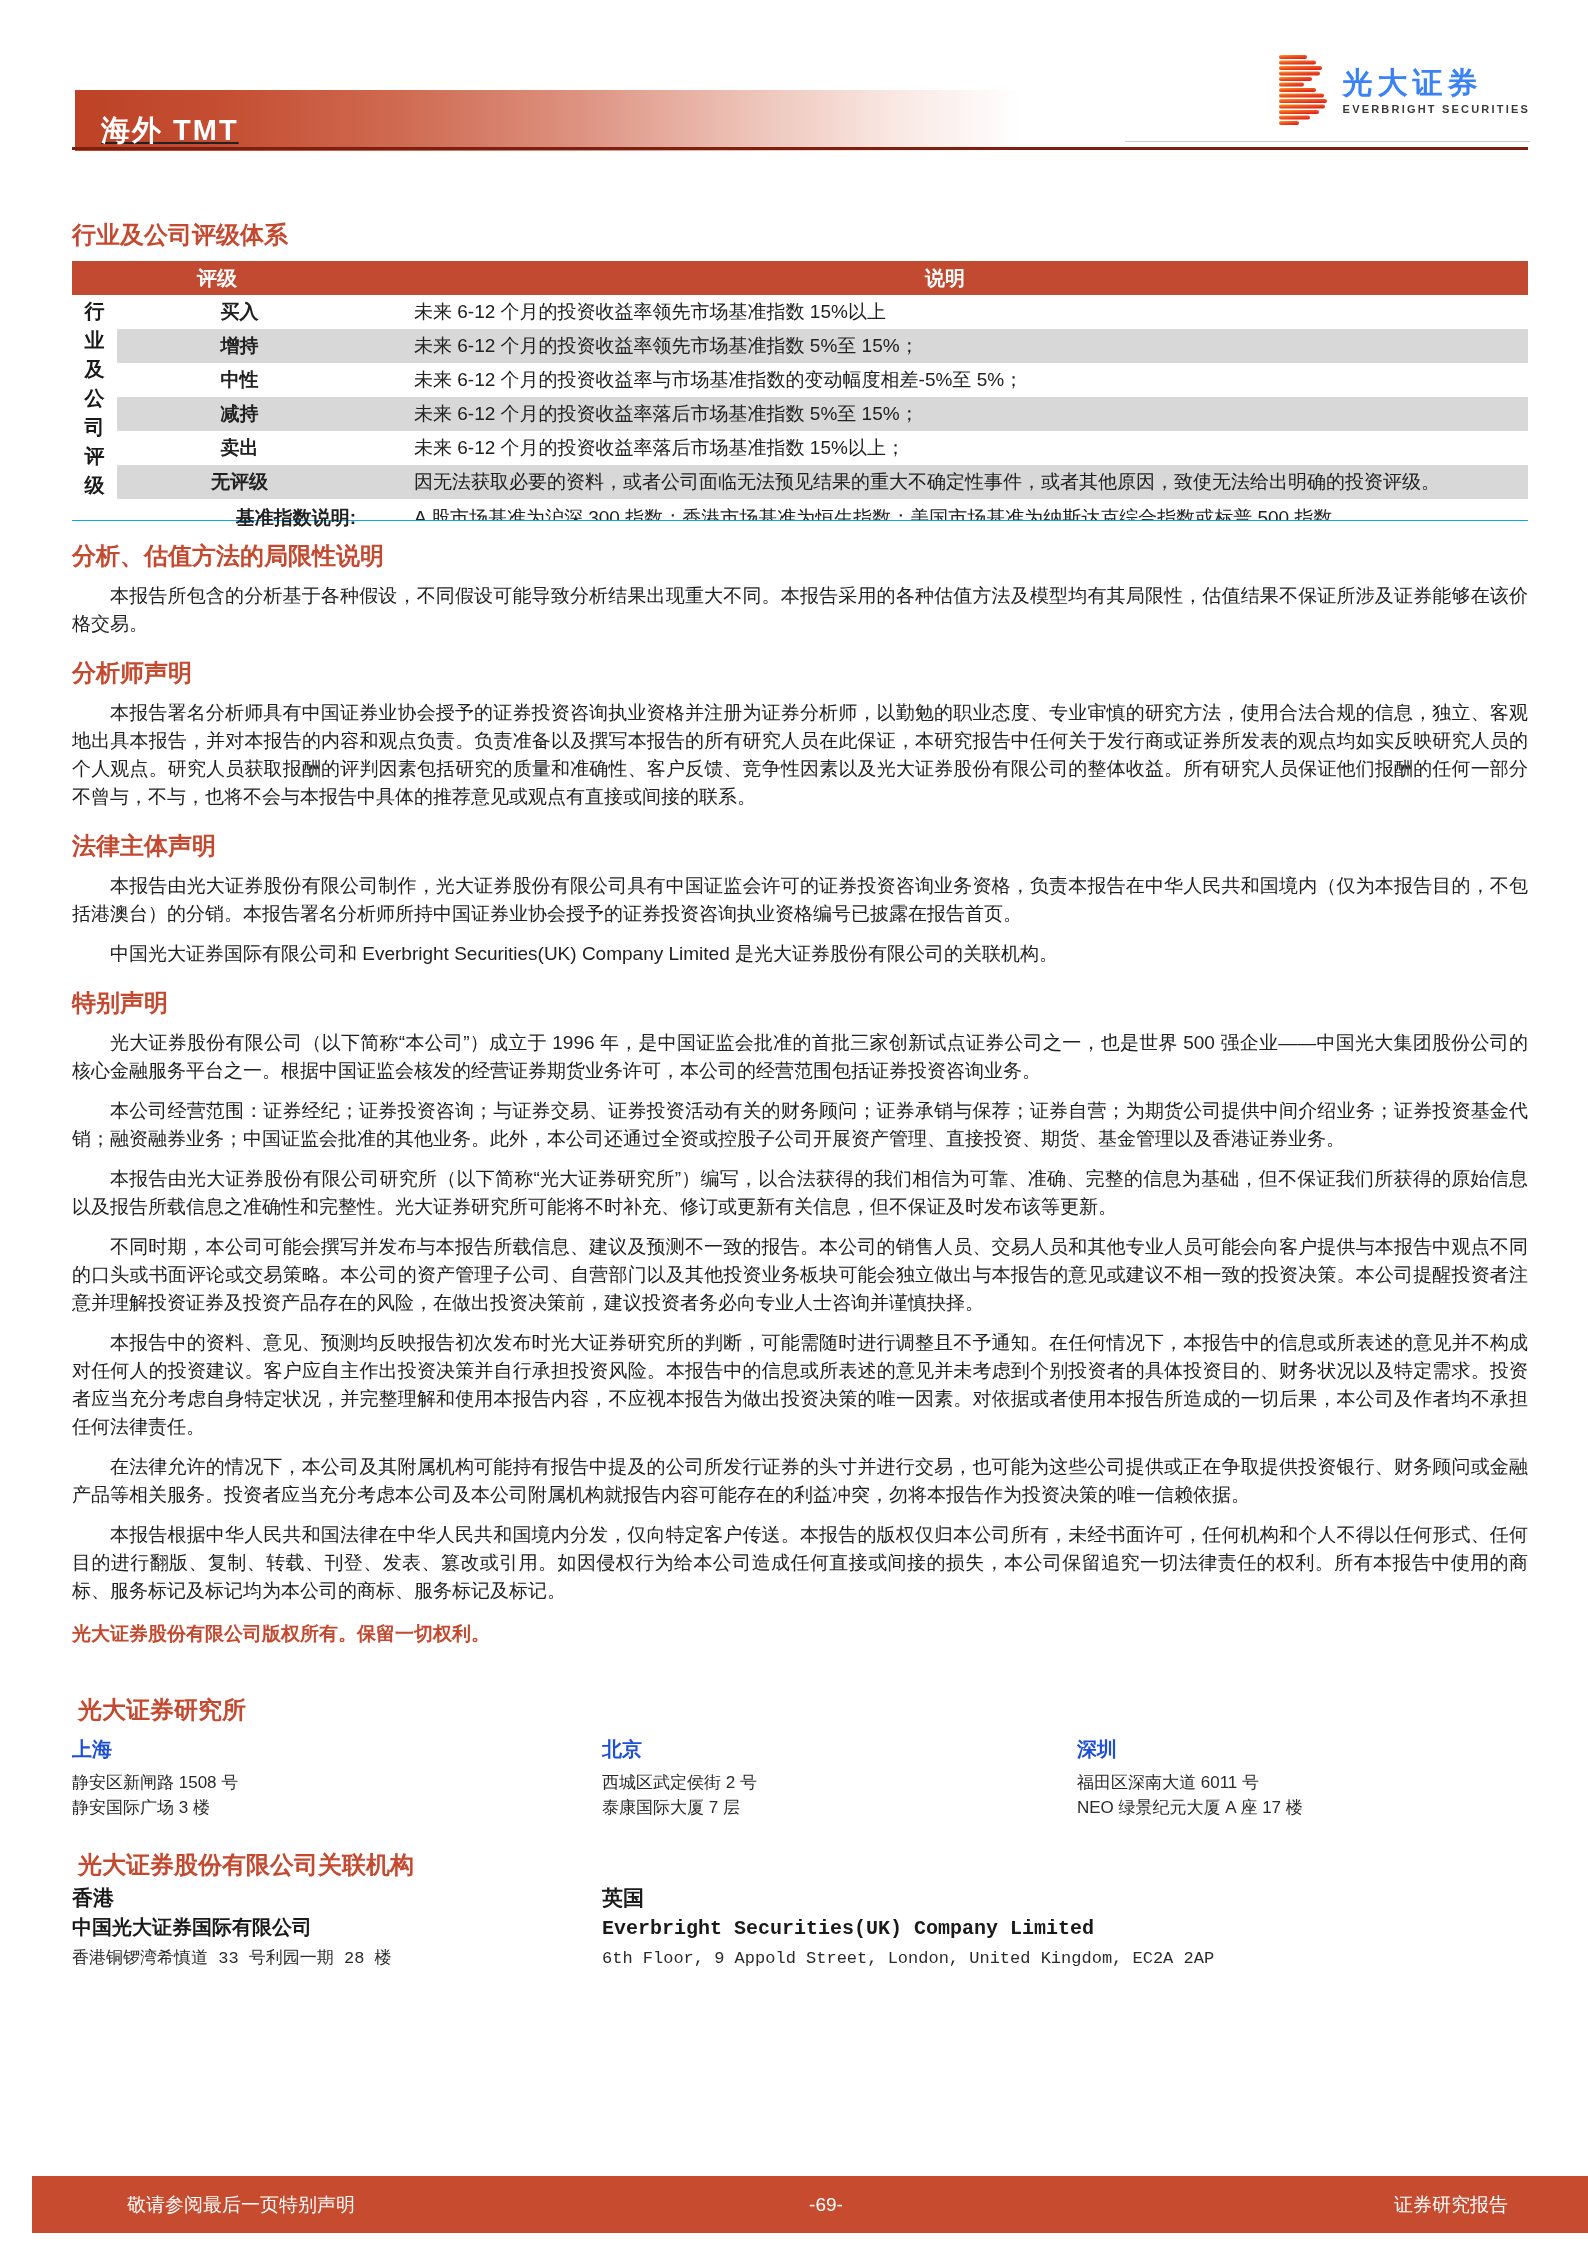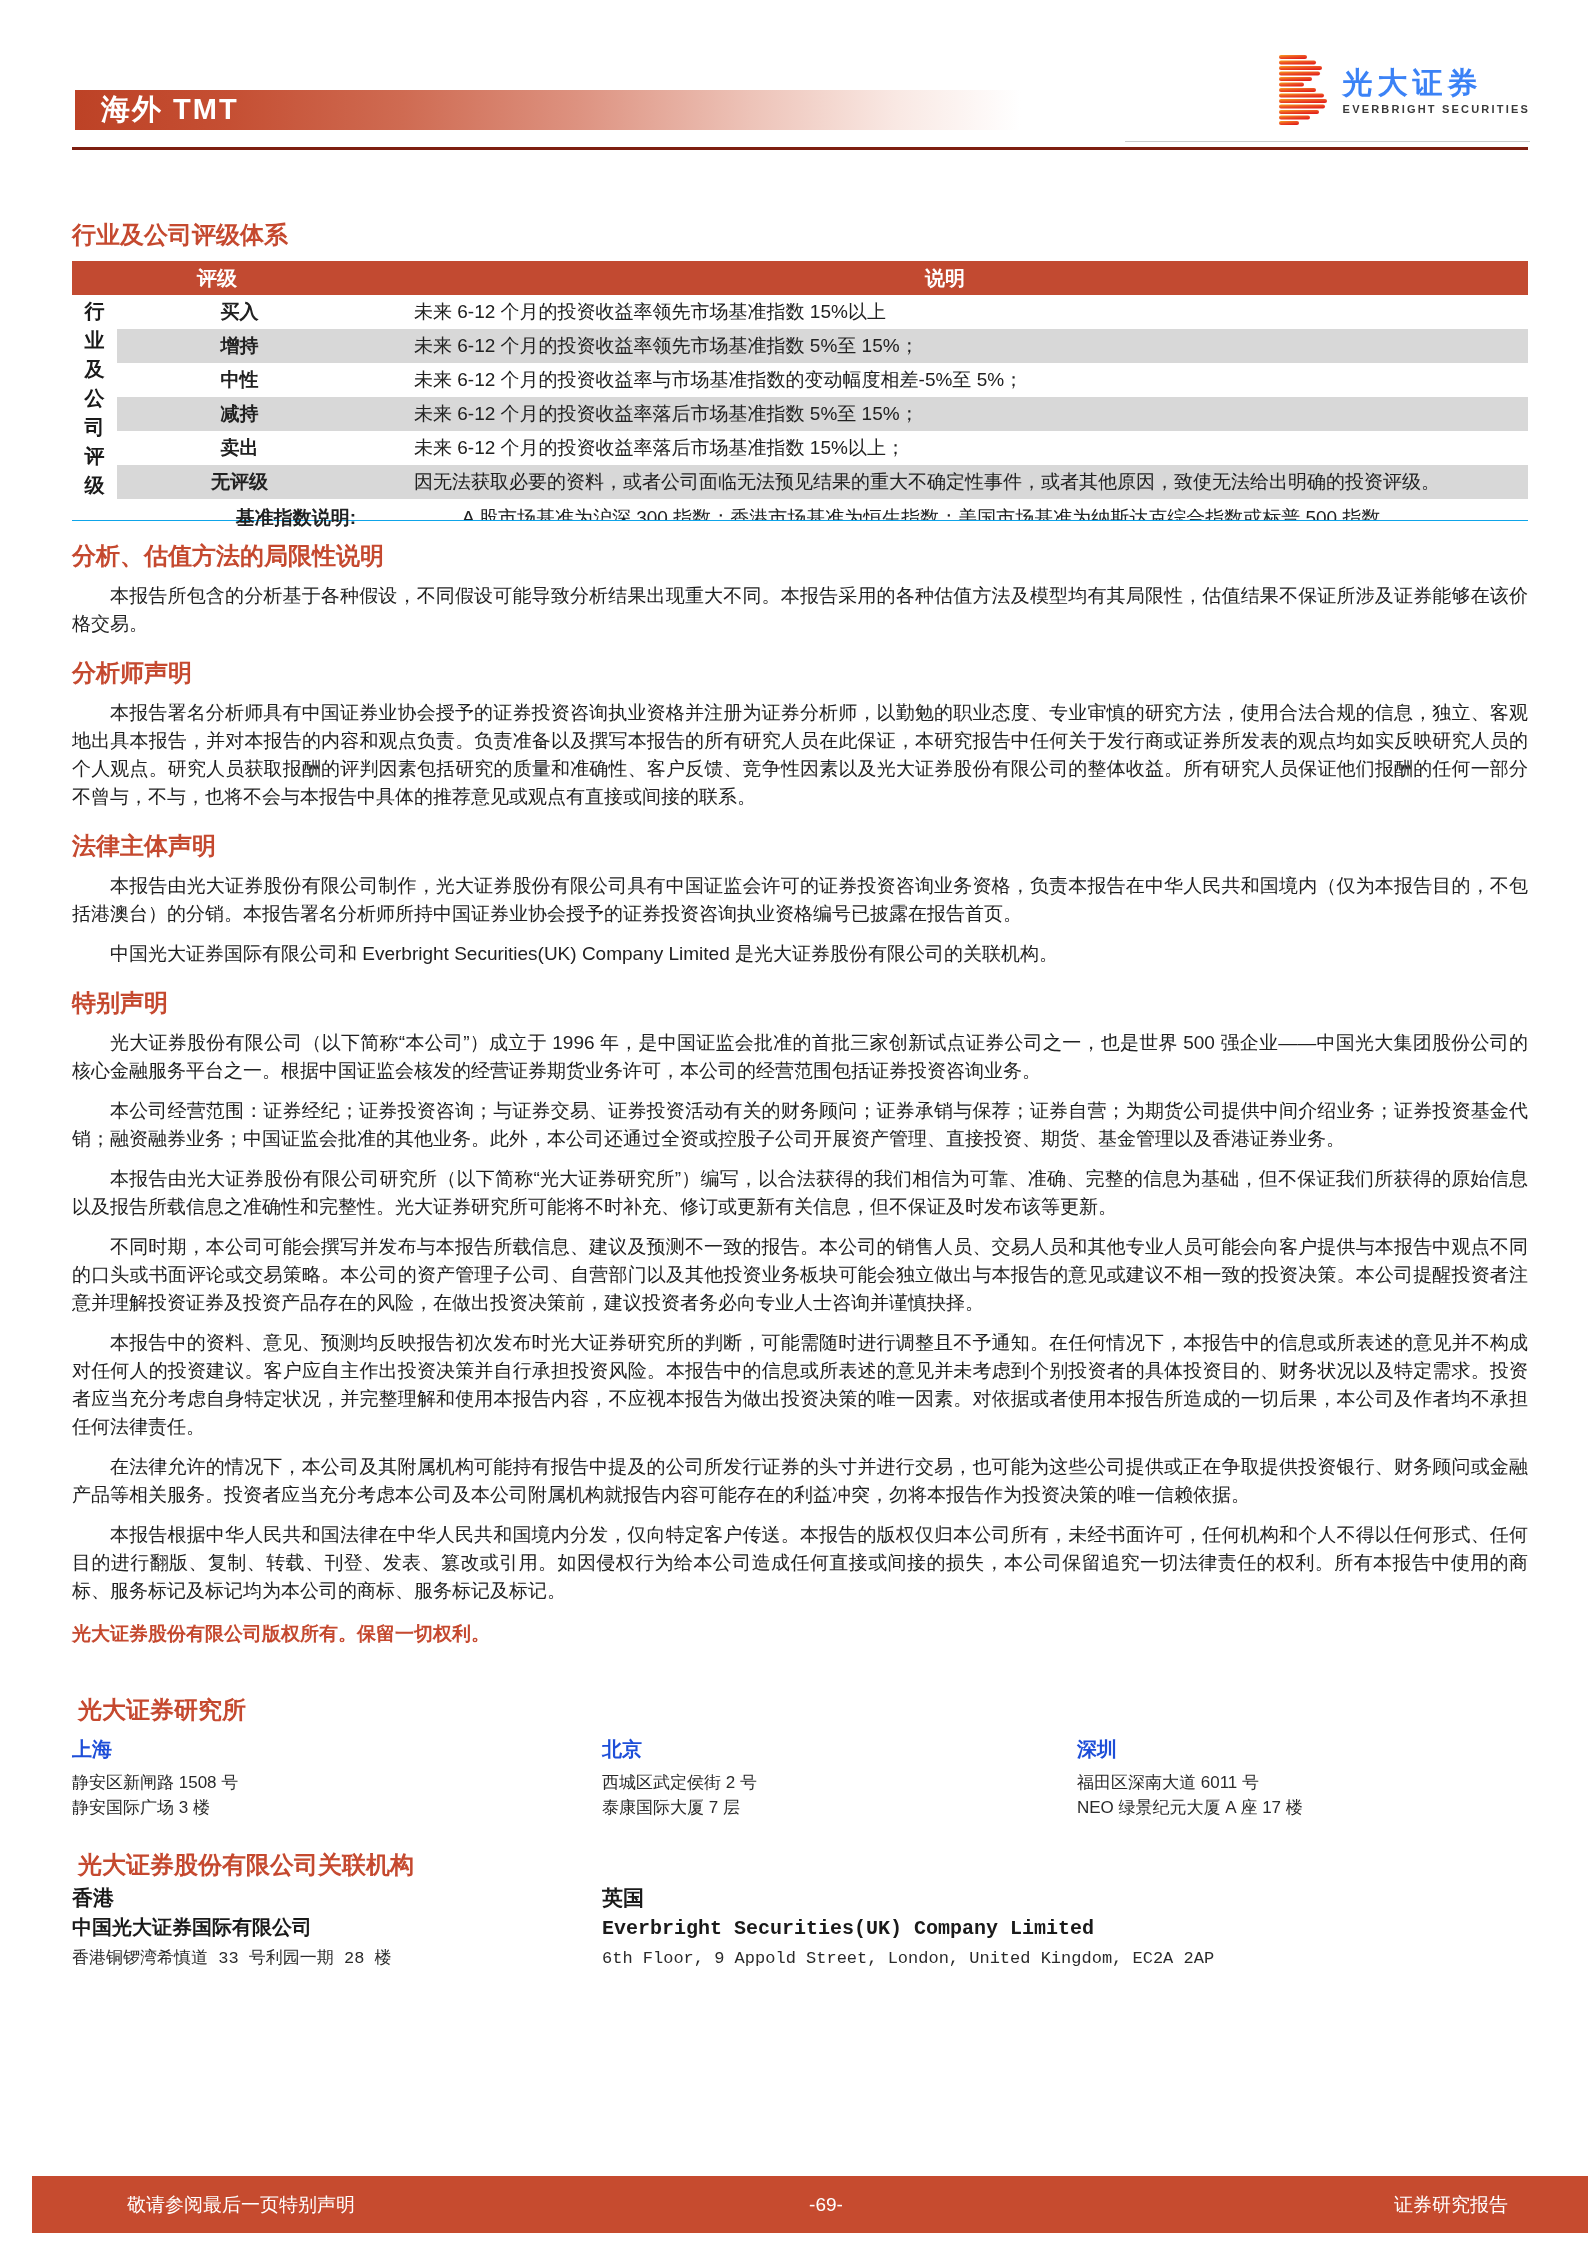--- a/index.html
+++ b/index.html
@@ -3,23 +3,23 @@
 <meta charset="utf-8">
 <style>
   * { margin:0; padding:0; box-sizing:border-box; }
   html,body { background:#ffffff; }
   .page {
     position:relative; width:1588px; height:2245px; background:#fff; overflow:hidden;
     font-family:"Liberation Sans","DejaVu Sans",sans-serif; color:#212121;
   }
   
   .banner {
-    position:absolute; left:75px; top:90px; width:965px; height:40px;
+    position:absolute; left:75px; top:90px; width:965px; height:61px;
     background:linear-gradient(90deg,#bd4226 0%,#c54f33 16%,#cf6b52 34%,#dd9280 52%,#edc3b8 70%,#f9e8e3 85%,#ffffff 98%);
-    display:flex; align-items:flex-end;
+    display:flex; align-items:flex-end;text-decoration:underline;
   }
   .banner-title { color:#ffffff; font-size:29px; font-weight:bold; padding-left:26px; letter-spacing:2px; }
   .logo-block {
     position:absolute; top:50px; right:58px; width:405px; height:92px;
     display:flex; align-items:center; justify-content:flex-end; gap:14px;
     border-bottom:1px solid #c9c9c9; padding-bottom:10px;
   }
   .logo-text { display:flex; flex-direction:column; }
   .logo-cn { font-size:30px; font-weight:bold; color:#3b82f6; letter-spacing:5px; line-height:34px; }
   .logo-en { font-size:11px; font-weight:bold; color:#3a3a3a; letter-spacing:2.2px; margin-top:3px; }
@@ -37,21 +37,21 @@
   .tbody-wrap { display:flex; }
   .side-col {
     flex:0 0 45px; font-size:20px; font-weight:bold; line-height:29px; text-align:center;
     word-break:break-all; padding:2px 12px 0; color:#1a1a1a;
   }
   .rows { flex:1; }
   .trow { display:flex; height:34px; line-height:34px; font-size:19px; white-space:nowrap; }
   .trow.alt { background:#d8d8d8; }
   .td-rating { flex:0 0 245px; text-align:center; font-weight:bold; }
   .td-desc { flex:1; padding-left:52px; overflow:hidden; }
-  .bm-row { display:flex; height:20px; line-height:36px; font-size:19px; white-space:nowrap;gap:48px; }
+  .bm-row { display:flex; height:20px; line-height:36px; font-size:19px; white-space:nowrap; }
   .bm-label { flex:0 0 290px; text-align:right; font-weight:bold; padding-right:6px; }
   .bm-desc { flex:1; padding-left:52px; overflow:hidden; }
   
   .copyright { color:#c5492f; font-weight:bold; font-size:19px; margin:16px 0 0; }
   
   h2.inst { color:#c5492f; font-size:24px; font-weight:bold; line-height:29px; margin:48px 0 10px 6px; }
   h2.aff  { margin:30px 0 6px 6px; }
   .office-grid { display:flex; }
   .office { font-size:17px; line-height:25px; color:#2a2a2a; }
   .office.o1 { flex:0 0 530px; } .office.o2 { flex:0 0 475px; } .office.o3 { flex:1; }

